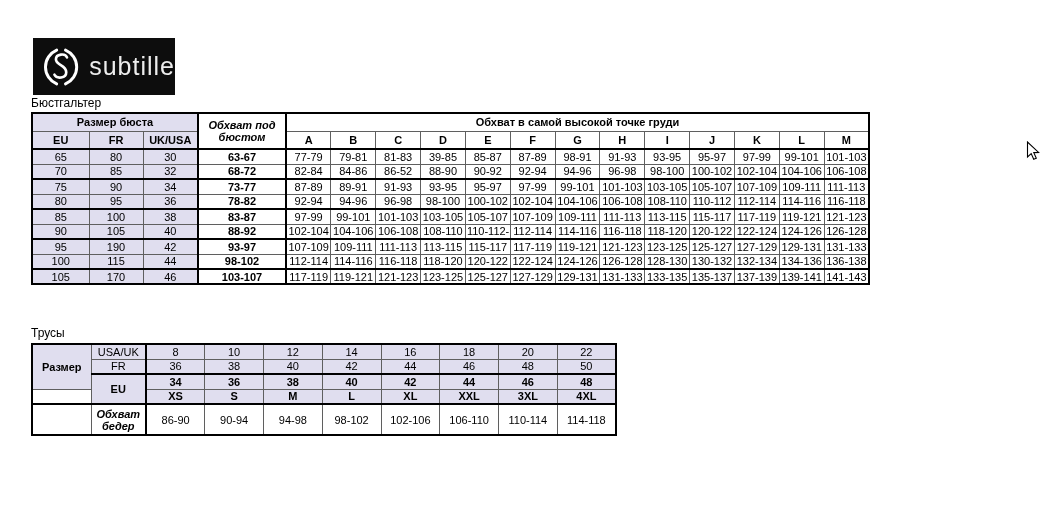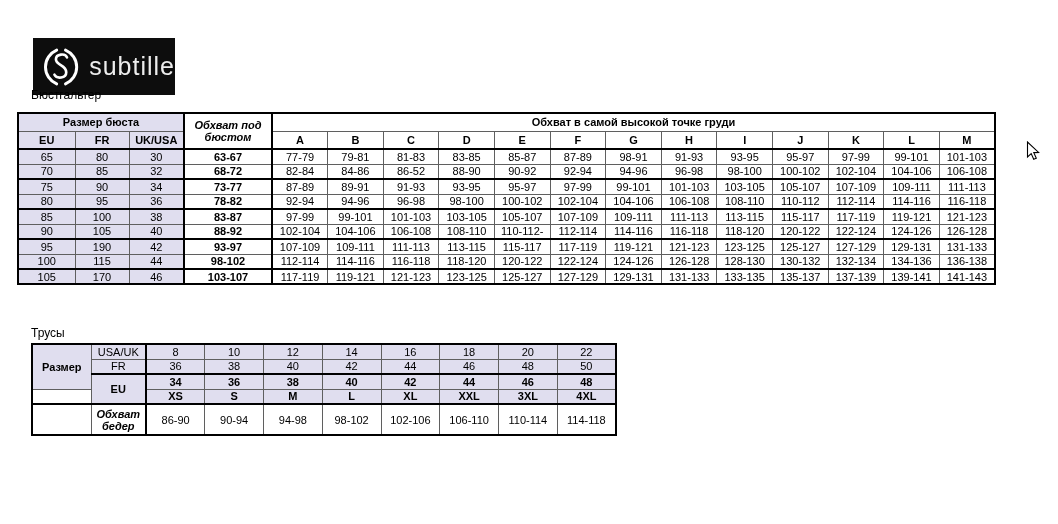--- a/index.html
+++ b/index.html
@@ -27,21 +27,21 @@
   td{
     border:1px solid var(--thin);font-size:11px;line-height:12px;
     padding:0 1px;text-align:center;vertical-align:middle;
     white-space:nowrap;overflow:hidden;
   }
   .b{font-weight:bold;}
   .lav{background:var(--lav);}
   .wrap{white-space:normal;line-height:12px;font-style:italic;}
   .col-sep{border-right:2px solid var(--thick);}
   .hb{border-bottom:2px solid var(--thick);}
-  .bra-table{position:absolute;left:17px;top:112px;width:979px;border:2px solid var(--thick);}
+  .bra-table{position:absolute;left:31px;top:112px;width:839px;border:2px solid var(--thick);}
   .bra-table thead tr{height:18px;}
   .bra-table tbody tr{height:15px;}
   tr.hdr-bottom td{border-bottom:2px solid var(--thick);}
   tr.group-end td{border-bottom:2px solid var(--thick);}
   .pan-table{position:absolute;left:31px;top:343px;width:586px;border:2px solid var(--thick);}
   .pan-table tr{height:15px;}
   .pan-table tr.hip-row{height:31px;}
   tr.mid td{border-bottom:2px solid var(--thick);}
   tr.pre-hip td{border-bottom:2px solid var(--thick);margin-top:25px;}
   .cursor{position:absolute;left:1026px;top:141px;}
@@ -51,21 +51,21 @@
 
 <div class="logo">
   <svg width="46" height="46" viewBox="0 0 60 60">
     <path d="M24 7 A25 25 0 0 0 24 53" fill="none" stroke="#ffffff" stroke-width="4" stroke-linecap="round"></path>
     <path d="M36 7 A25 25 0 0 1 36 53" fill="none" stroke="#ffffff" stroke-width="4" stroke-linecap="round"></path>
     <path d="M38 17 C36 11 23 12 23 19.5 C23 28 37 27 37 37 C37 45.5 24 46.5 21 40.5" fill="none" stroke="#ffffff" stroke-width="3.6" stroke-linecap="round"></path>
   </svg>
   <span class="logo-text">subtille</span>
 </div>
 
-<div class="sec-title" style="top:88px;">Бюстгальтер</div>
+<div class="sec-title" style="top:96px;">Бюстгальтер</div>
 
 <table class="bra-table">
   <colgroup>
     <col style="width:57px">
       <col style="width:54px">
       <col style="width:55px">
       <col style="width:88px">
     <col>
       <col>
       <col>
@@ -107,21 +107,21 @@
   </thead>
   <tbody>
       <tr>
         <td class="lav">65</td>
         <td class="lav">80</td>
         <td class="lav col-sep">30</td>
         <td class="b col-sep">63-67</td>
         <td>77-79</td>
         <td>79-81</td>
         <td>81-83</td>
-        <td>83-85</td>
+        <td>39-85</td>
         <td>85-87</td>
         <td>87-89</td>
         <td>98-91</td>
         <td>91-93</td>
         <td>93-95</td>
         <td>95-97</td>
         <td>97-99</td>
         <td>99-101</td>
         <td>101-103</td>
       </tr>

